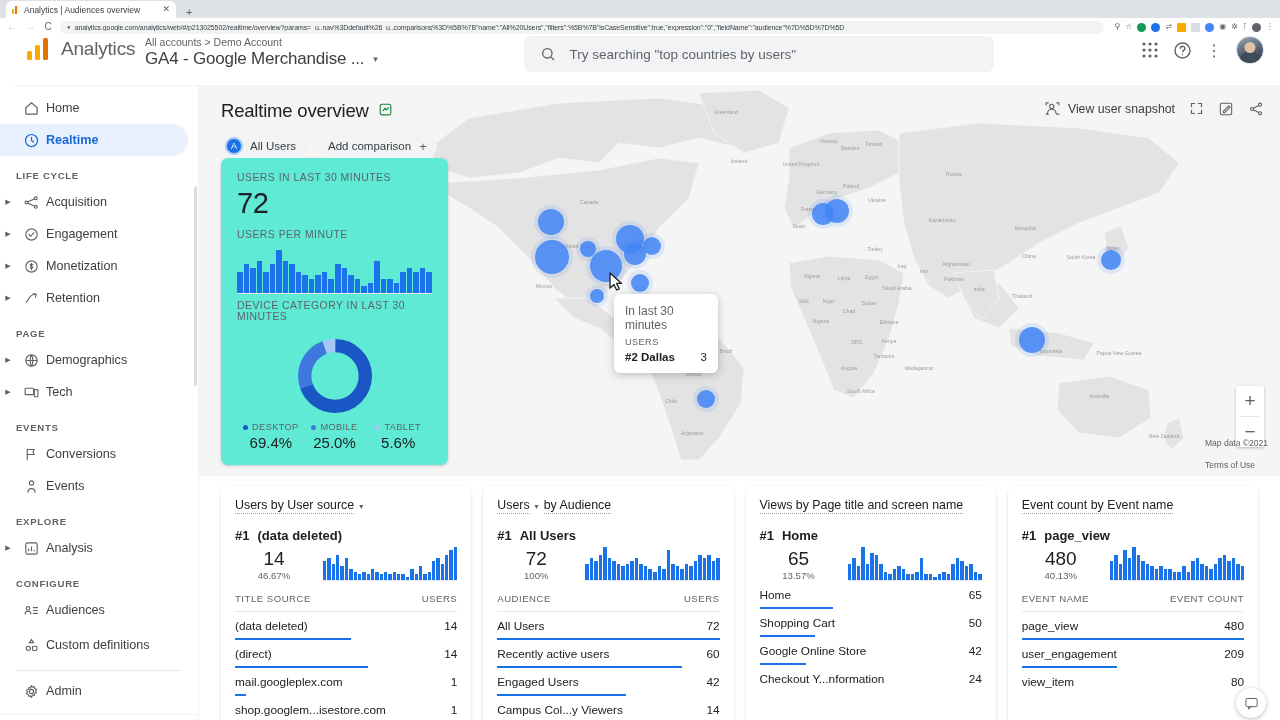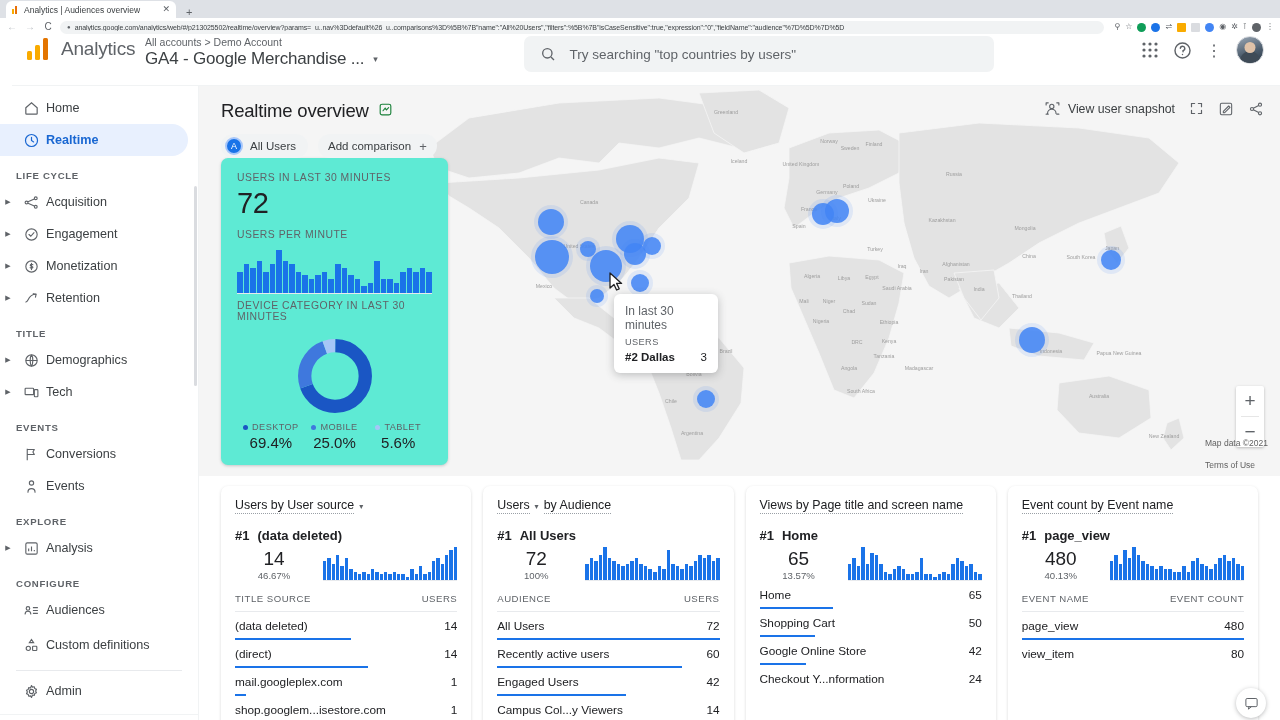--- a/index.html
+++ b/index.html
@@ -361,21 +361,21 @@
       <span class="expander">▶</span>
       <span class="nav-ico">
         <svg width="17" height="17" viewBox="0 0 24 24" fill="none" stroke="currentColor" stroke-width="1.6">
           <path d="M18 6C13 6 9 10 7 14c-1 2-2 3-3 3" stroke-linecap="round"></path>
           <path d="M14.5 5.2 18.5 6l-.9 4" stroke-linecap="round"></path>
         </svg>
       </span>
       <span class="nav-lbl">Retention</span>
     </div>
 
-    <div class="nav-section">TITLE</div>
+    <div class="nav-section">PAGE</div>
     <div class="nav-item">
       <span class="expander">▶</span>
       <span class="nav-ico">
         <svg width="17" height="17" viewBox="0 0 24 24" fill="none" stroke="currentColor" stroke-width="1.6">
           <circle cx="12" cy="12" r="8"></circle>
             <path d="M4 12h16M12 4c2.5 2.8 2.5 12.2 0 16M12 4c-2.5 2.8-2.5 12.2 0 16"></path>
         </svg>
       </span>
       <span class="nav-lbl">Demographics</span>
     </div>
@@ -1050,20 +1050,29 @@
               <div class="tbl-line">
                 <span>page_view</span>
                 <span>480</span>
               </div>
               <div class="bar-track">
                 <div class="bar-fill" style="width: 100%;"></div>
               </div>
             </div>
             <div class="tbl-row">
               <div class="tbl-line">
+                <span>user_engagement</span>
+                <span>209</span>
+              </div>
+              <div class="bar-track">
+                <div class="bar-fill" style="width: 43%;"></div>
+              </div>
+            </div>
+            <div class="tbl-row">
+              <div class="tbl-line">
                 <span>view_item</span>
                 <span>80</span>
               </div>
             </div>
           </div>
       </div>
     </div>
 
     <div class="feedback-btn">
       <svg width="15" height="15" viewBox="0 0 24 24" fill="none" stroke="currentColor" stroke-width="1.6">

